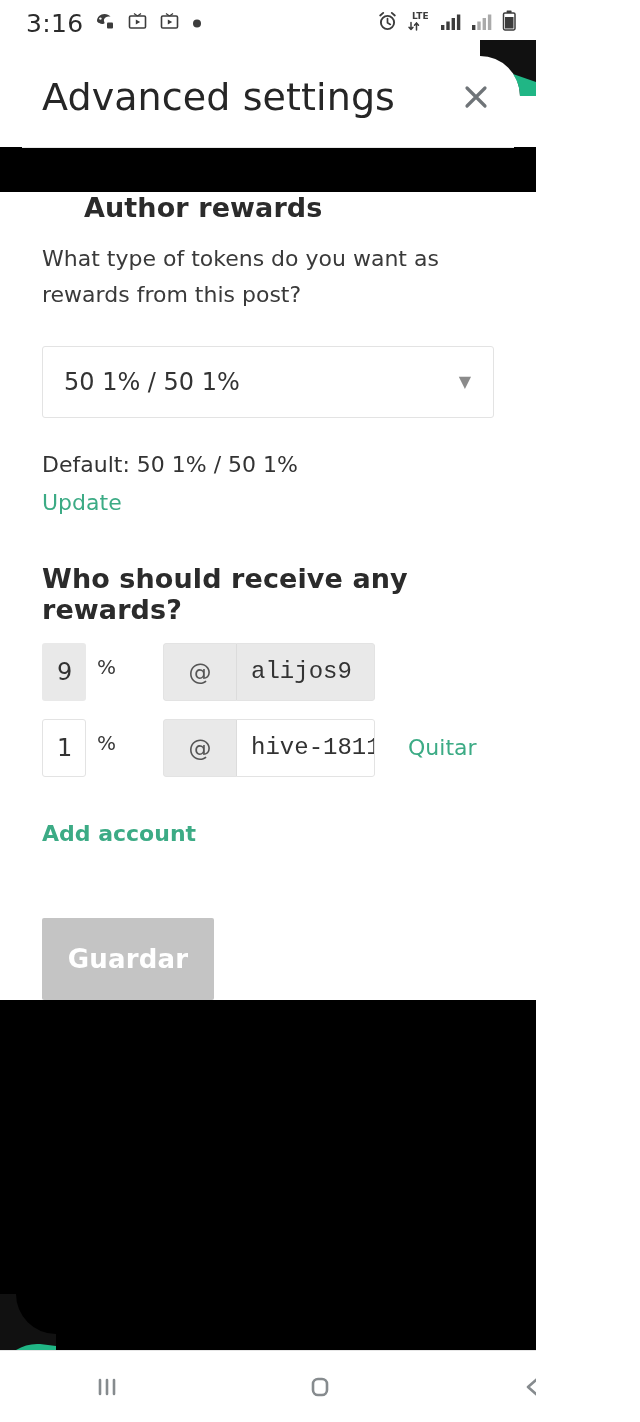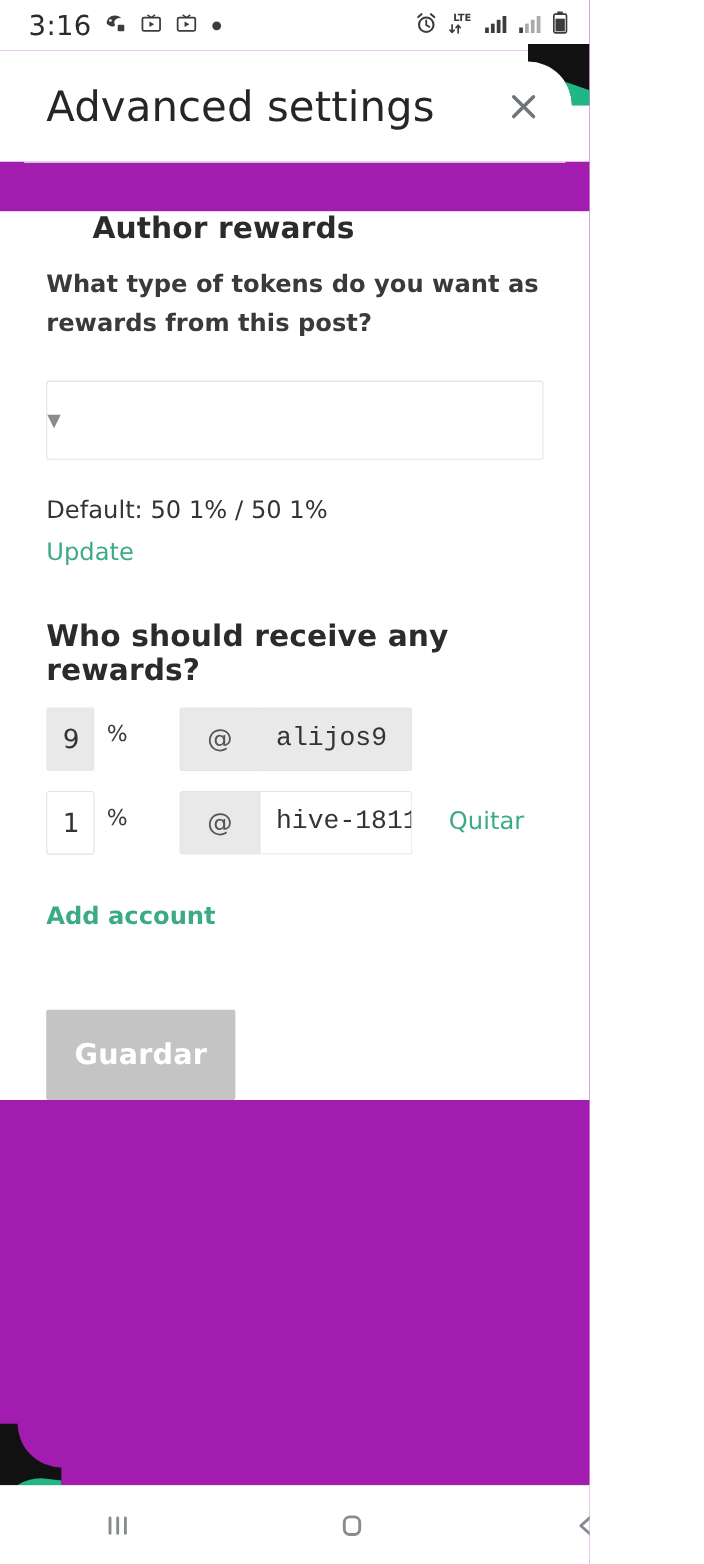--- a/index.html
+++ b/index.html
@@ -9,21 +9,21 @@
     height: 1422px;
     background: #ffffff;
     font-family: "DejaVu Sans", "Liberation Sans", sans-serif;
     overflow: hidden;
   }
 
   .phone {
     position: relative;
     width: 536px;
     height: 1422px;
-    background: #a21caf;
+    background: #000000;
     overflow: hidden;
   }
 
   
   .status-bar {
     position: relative;
     height: 46px;
     display: flex;
     align-items: center;
     justify-content: space-between;
@@ -110,21 +110,21 @@
     margin-top: 44px;
     letter-spacing: 0.1px;
     margin-left: 42px;
   }
   .section-desc {
     font-size: 22px;
     color: #3a3a3a;
     line-height: 1.65;
     margin-top: 18px;
     max-width: 525px;
-    font-weight: 700;
+    font-weight: 400;
   }
 
   
   .select-wrap {
     position: relative;
     margin-top: 32px;
     height: 72px;
     border: 1px solid #e3e3e3;
     border-radius: 3px;
     background: #ffffff;
@@ -398,20 +398,21 @@
     </button>
   </div>
   <div class="header-divider"></div>
 
   <div class="content">
 
     <div class="section-title">Author rewards</div>
     <div class="section-desc">What type of tokens do you want as rewards from this post?</div>
 
     <div class="select-wrap">
+      <span class="select-value">50 1% / 50 1%</span>
       <span class="select-caret">▼</span>
     </div>
 
     <div class="default-text">Default: 50 1% / 50 1%</div>
     <a class="link">Update</a>
 
     <div class="benef-title">Who should receive any rewards?</div>
 
     
     <div class="benef-row">

